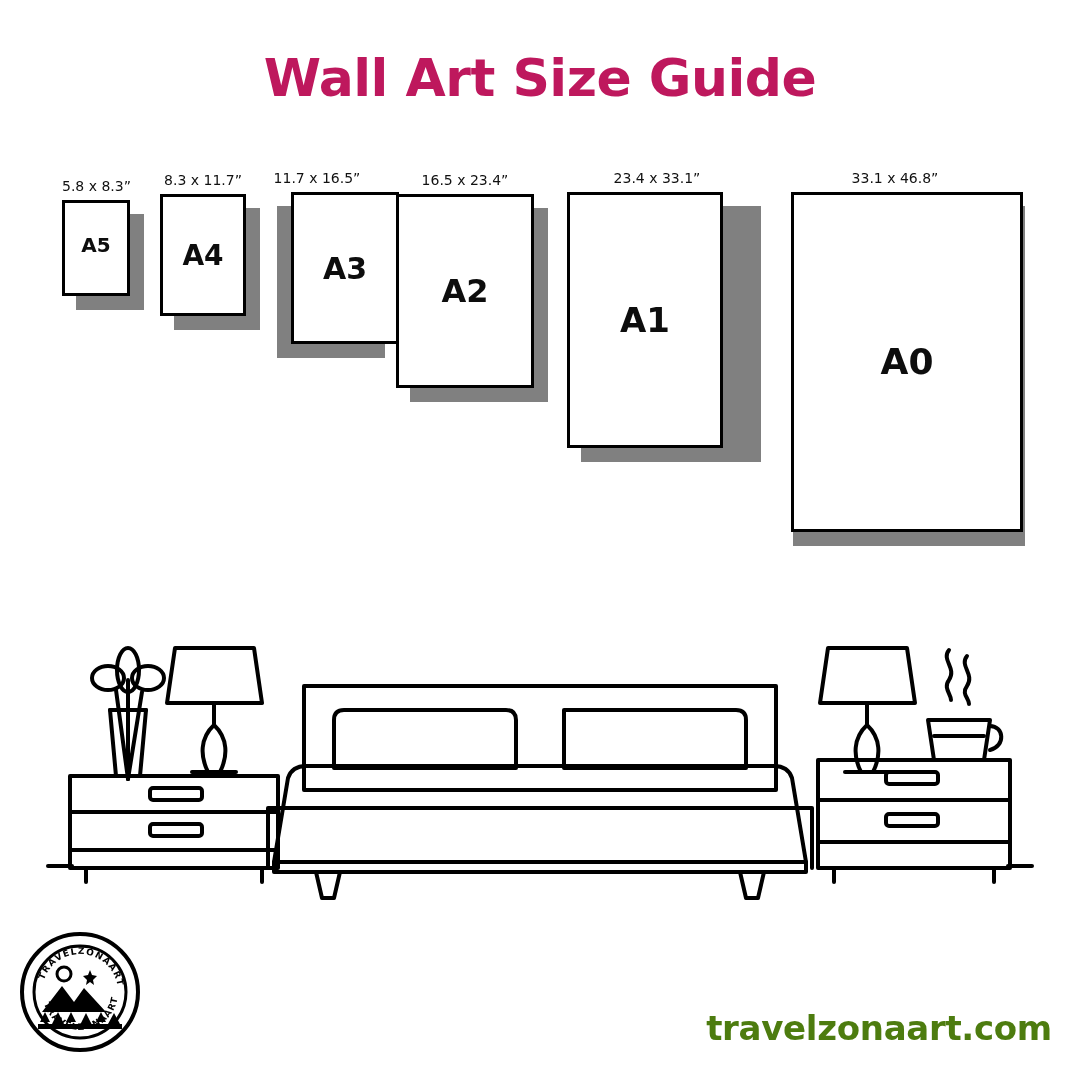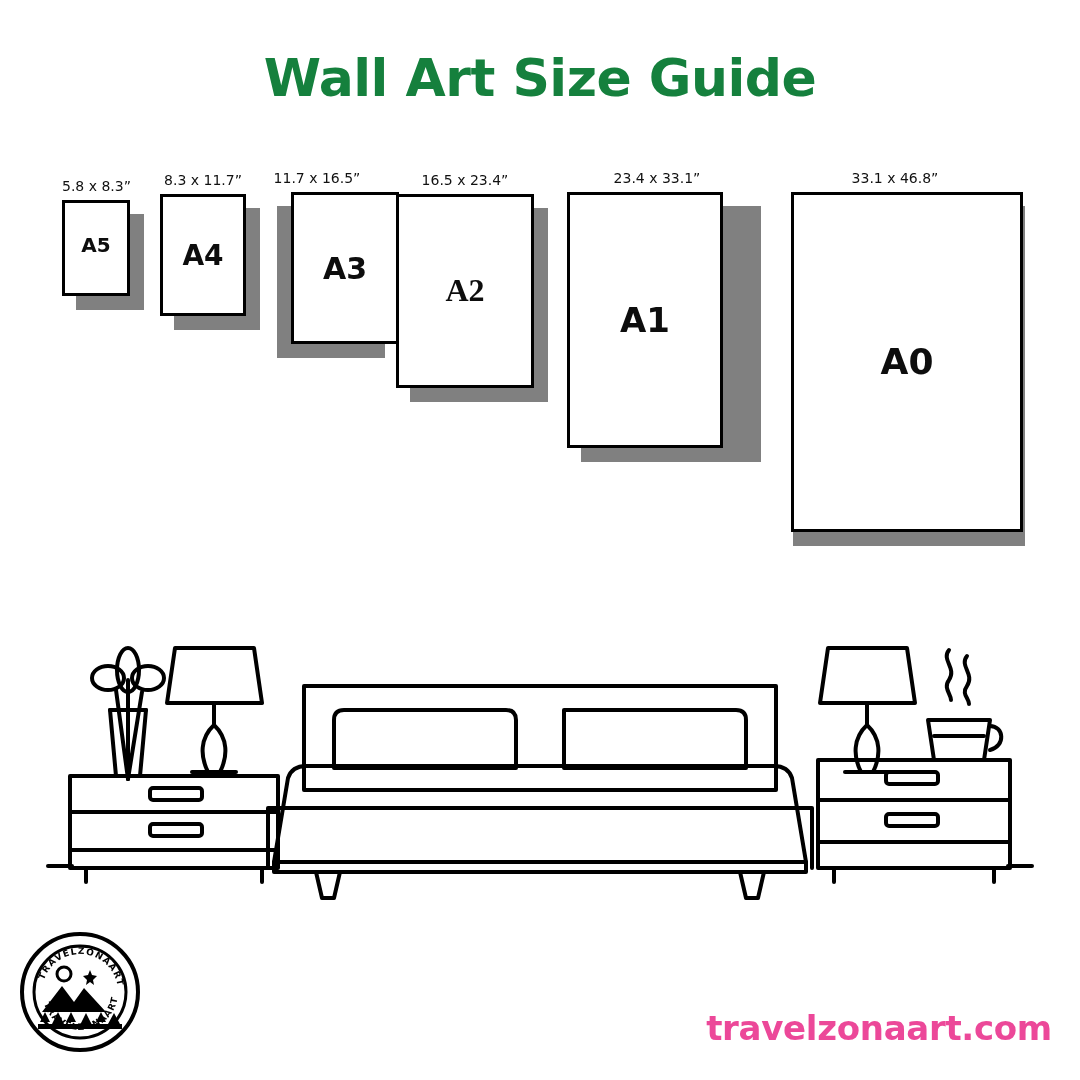--- a/index.html
+++ b/index.html
@@ -19,21 +19,21 @@
   
   #page-title {
     position: absolute;
     top: 48px;
     left: 0;
     width: 1080px;
     text-align: center;
     font-size: 52px;
     font-weight: 700;
     letter-spacing: -0.5px;
-    color: #15803d;
+    color: #be185d;
   }
 
   
   #frames {
     position: absolute;
     top: 170px;
     left: 0;
     width: 1080px;
     height: 420px;
   }
@@ -83,21 +83,21 @@
     top: 930px;
     width: 124px;
     height: 124px;
   }
   #site-url {
     position: absolute;
     right: 28px;
     top: 1008px;
     font-size: 34px;
     font-weight: 700;
-    color: #ec4899;
+    color: #4d7c0f;
     letter-spacing: -0.3px;
   }
 </style>
 </head>
 <body>
 
 <div id="page-title">Wall Art Size Guide</div>
 
 <div id="frames">
     <div class="frame-group" style="left: 62px; top: 30px; width: 82px; height: 110px;">
@@ -118,21 +118,21 @@
       <div class="frame-caption" style="left: 0px; top: -22px; width: 108px;">11.7 x 16.5”</div>
       <div class="frame-shadow" style="left: 14px; top: 14px; width: 108px; height: 152px;"></div>
       <div class="frame-box" style="left: 0px; top: 0px; width: 108px; height: 152px; margin-left: 28px;">
         <div class="frame-label" style="top: 55.6px; font-size: 30px;">A3</div>
       </div>
     </div>
     <div class="frame-group" style="left: 396px; top: 24px; width: 152px; height: 208px;">
       <div class="frame-caption" style="left: 0px; top: -22px; width: 138px;">16.5 x 23.4”</div>
       <div class="frame-shadow" style="left: 14px; top: 14px; width: 138px; height: 194px;"></div>
       <div class="frame-box" style="left: 0px; top: 0px; width: 138px; height: 194px;">
-        <div class="frame-label" style="top: 75.24px; font-size: 32px; font-family: Liberation Serif, serif;">A2</div>
+        <div class="frame-label" style="top: 75.24px; font-size: 32px;">A2</div>
       </div>
     </div>
     <div class="frame-group" style="left: 567px; top: 22px; width: 194px; height: 270px;">
       <div class="frame-caption" style="left: 0px; top: -22px; width: 180px;">23.4 x 33.1”</div>
       <div class="frame-shadow" style="left: 14px; top: 14px; width: 180px; height: 256px;"></div>
       <div class="frame-box" style="left: 0px; top: 0px; width: 156px; height: 256px;">
         <div class="frame-label" style="top: 104.88px; font-size: 34px;">A1</div>
       </div>
     </div>
     <div class="frame-group" style="left: 779px; top: 22px; width: 246px; height: 354px;">

